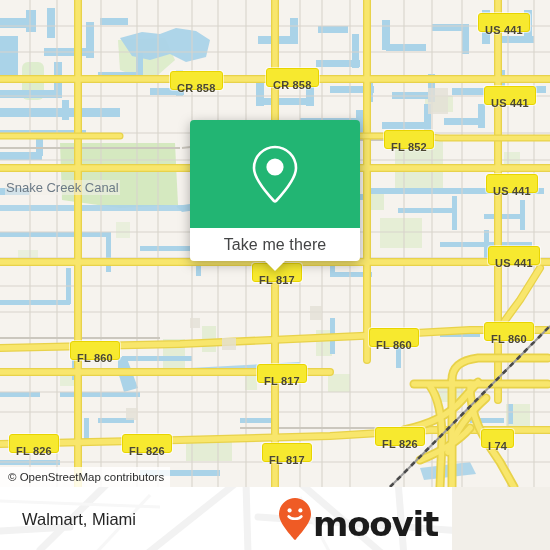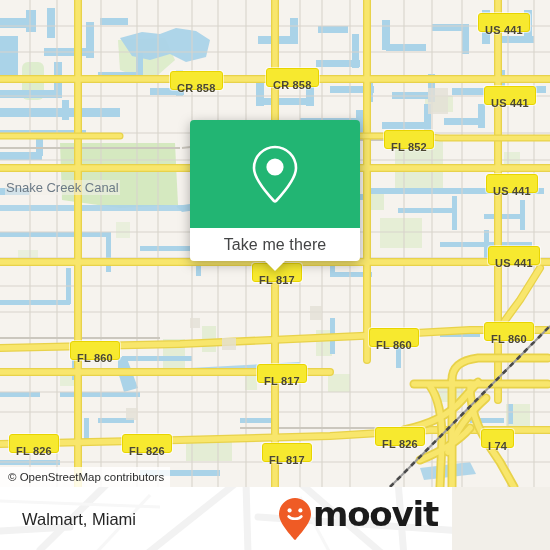--- a/index.html
+++ b/index.html
@@ -143,21 +143,21 @@
     font-size: 16.5px;
     color: #262626;
     white-space: nowrap;
   }
   #moovit-logo {
     position: absolute;
     right: 14px;
     top: 50%;
     transform: translateY(-50%);
     display: flex;
-    align-items: flex-start;
+    align-items: flex-end;
     gap: 1px;
   }
   #moovit-wordmark {
     font-family: "DejaVu Sans", sans-serif;
     font-size: 34px;
     font-weight: bold;
     color: #1b1b1b;
     letter-spacing: -1.2px;
     line-height: 34px;
   }

